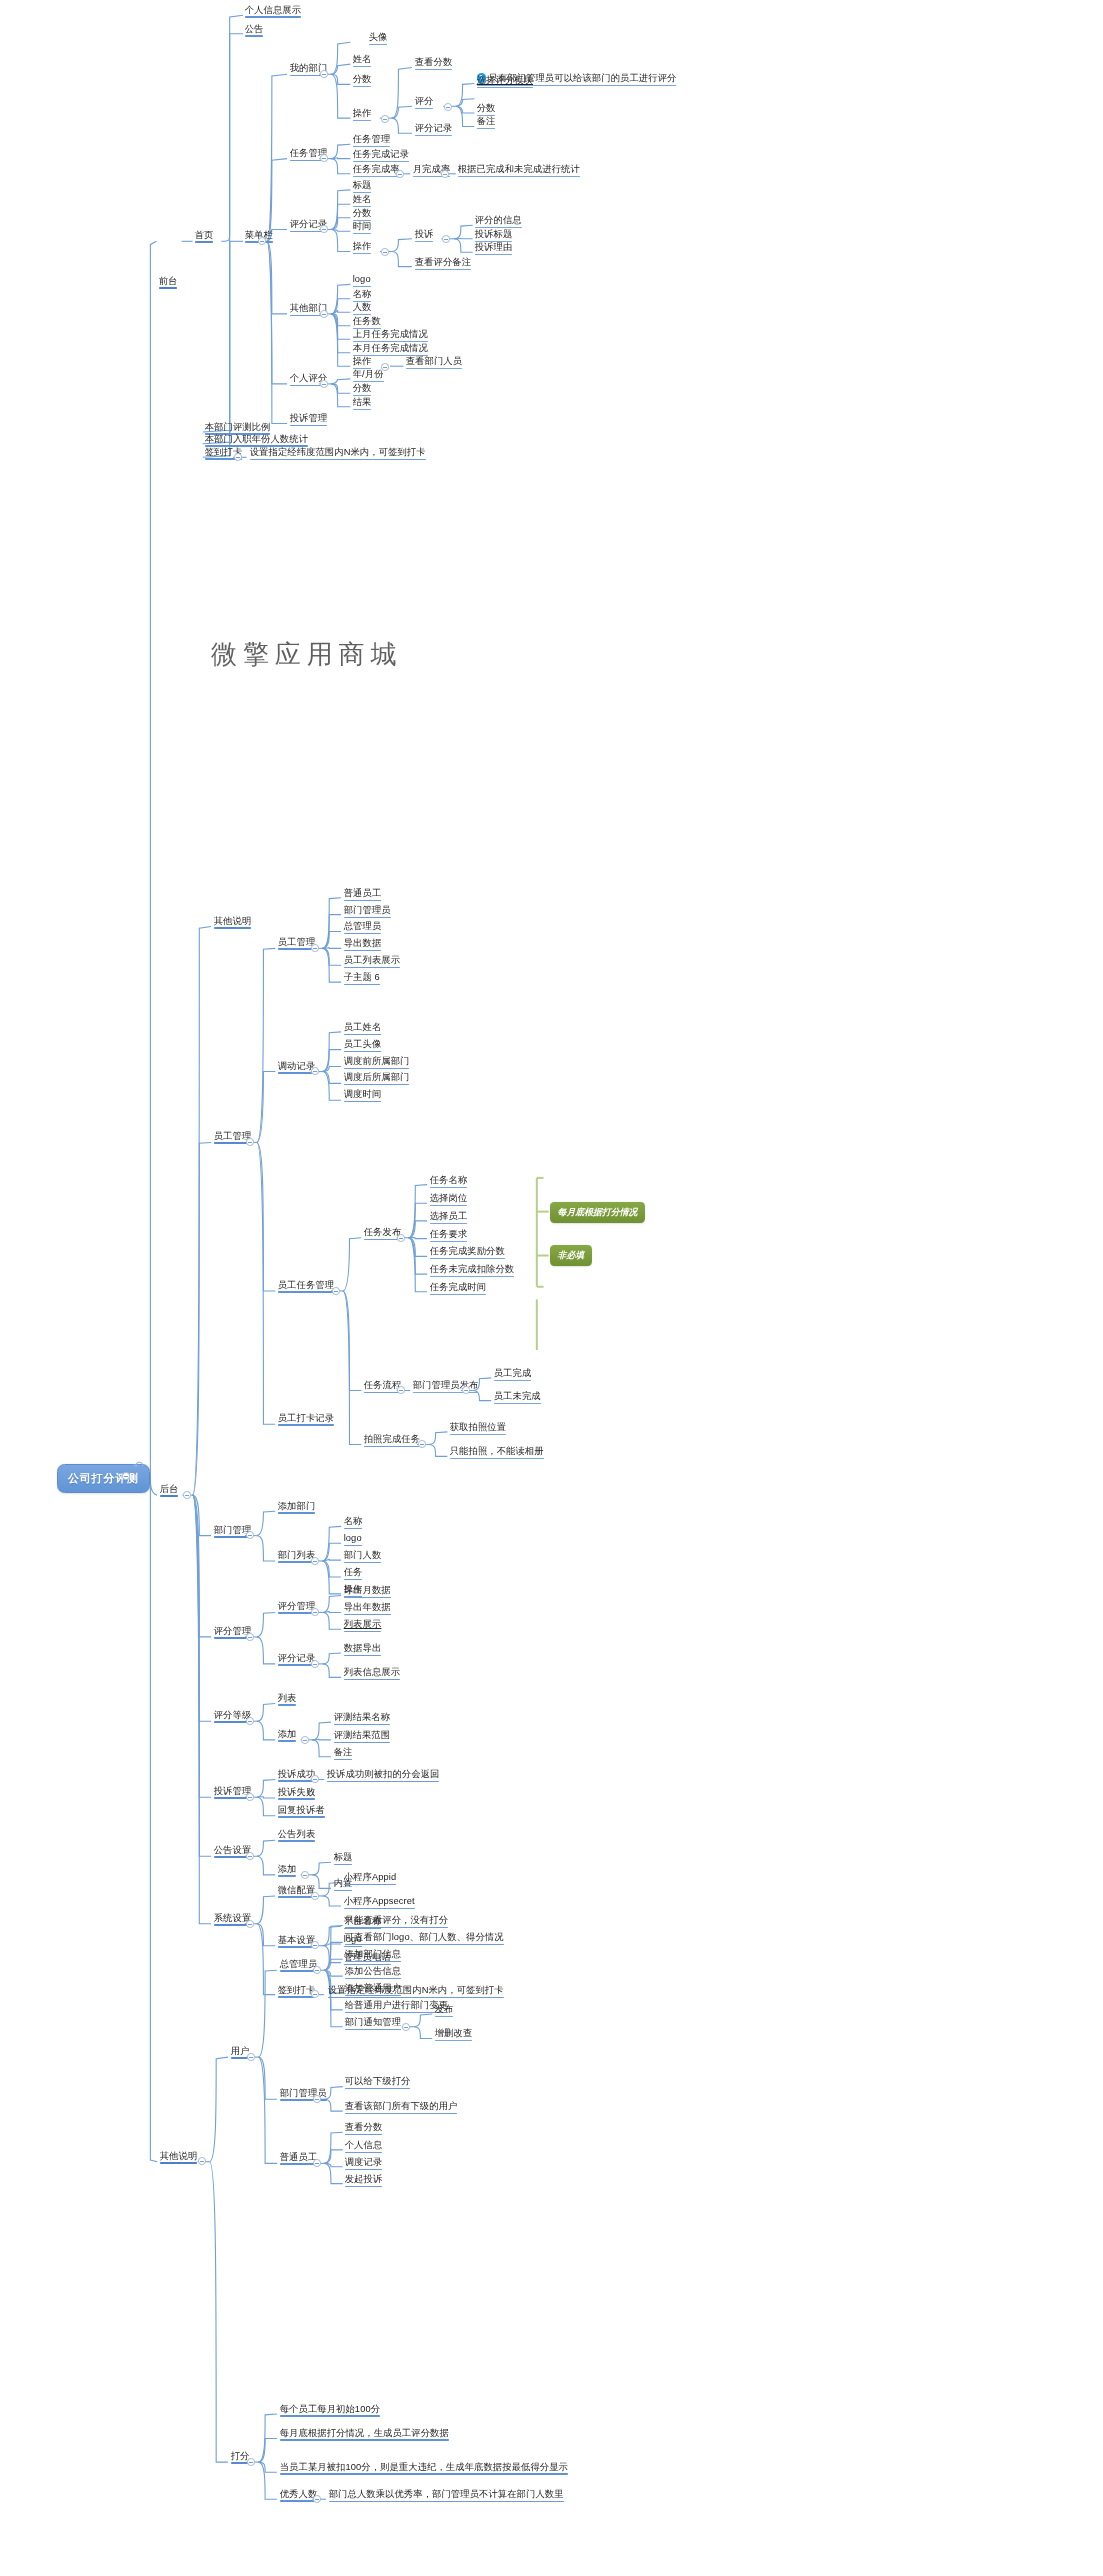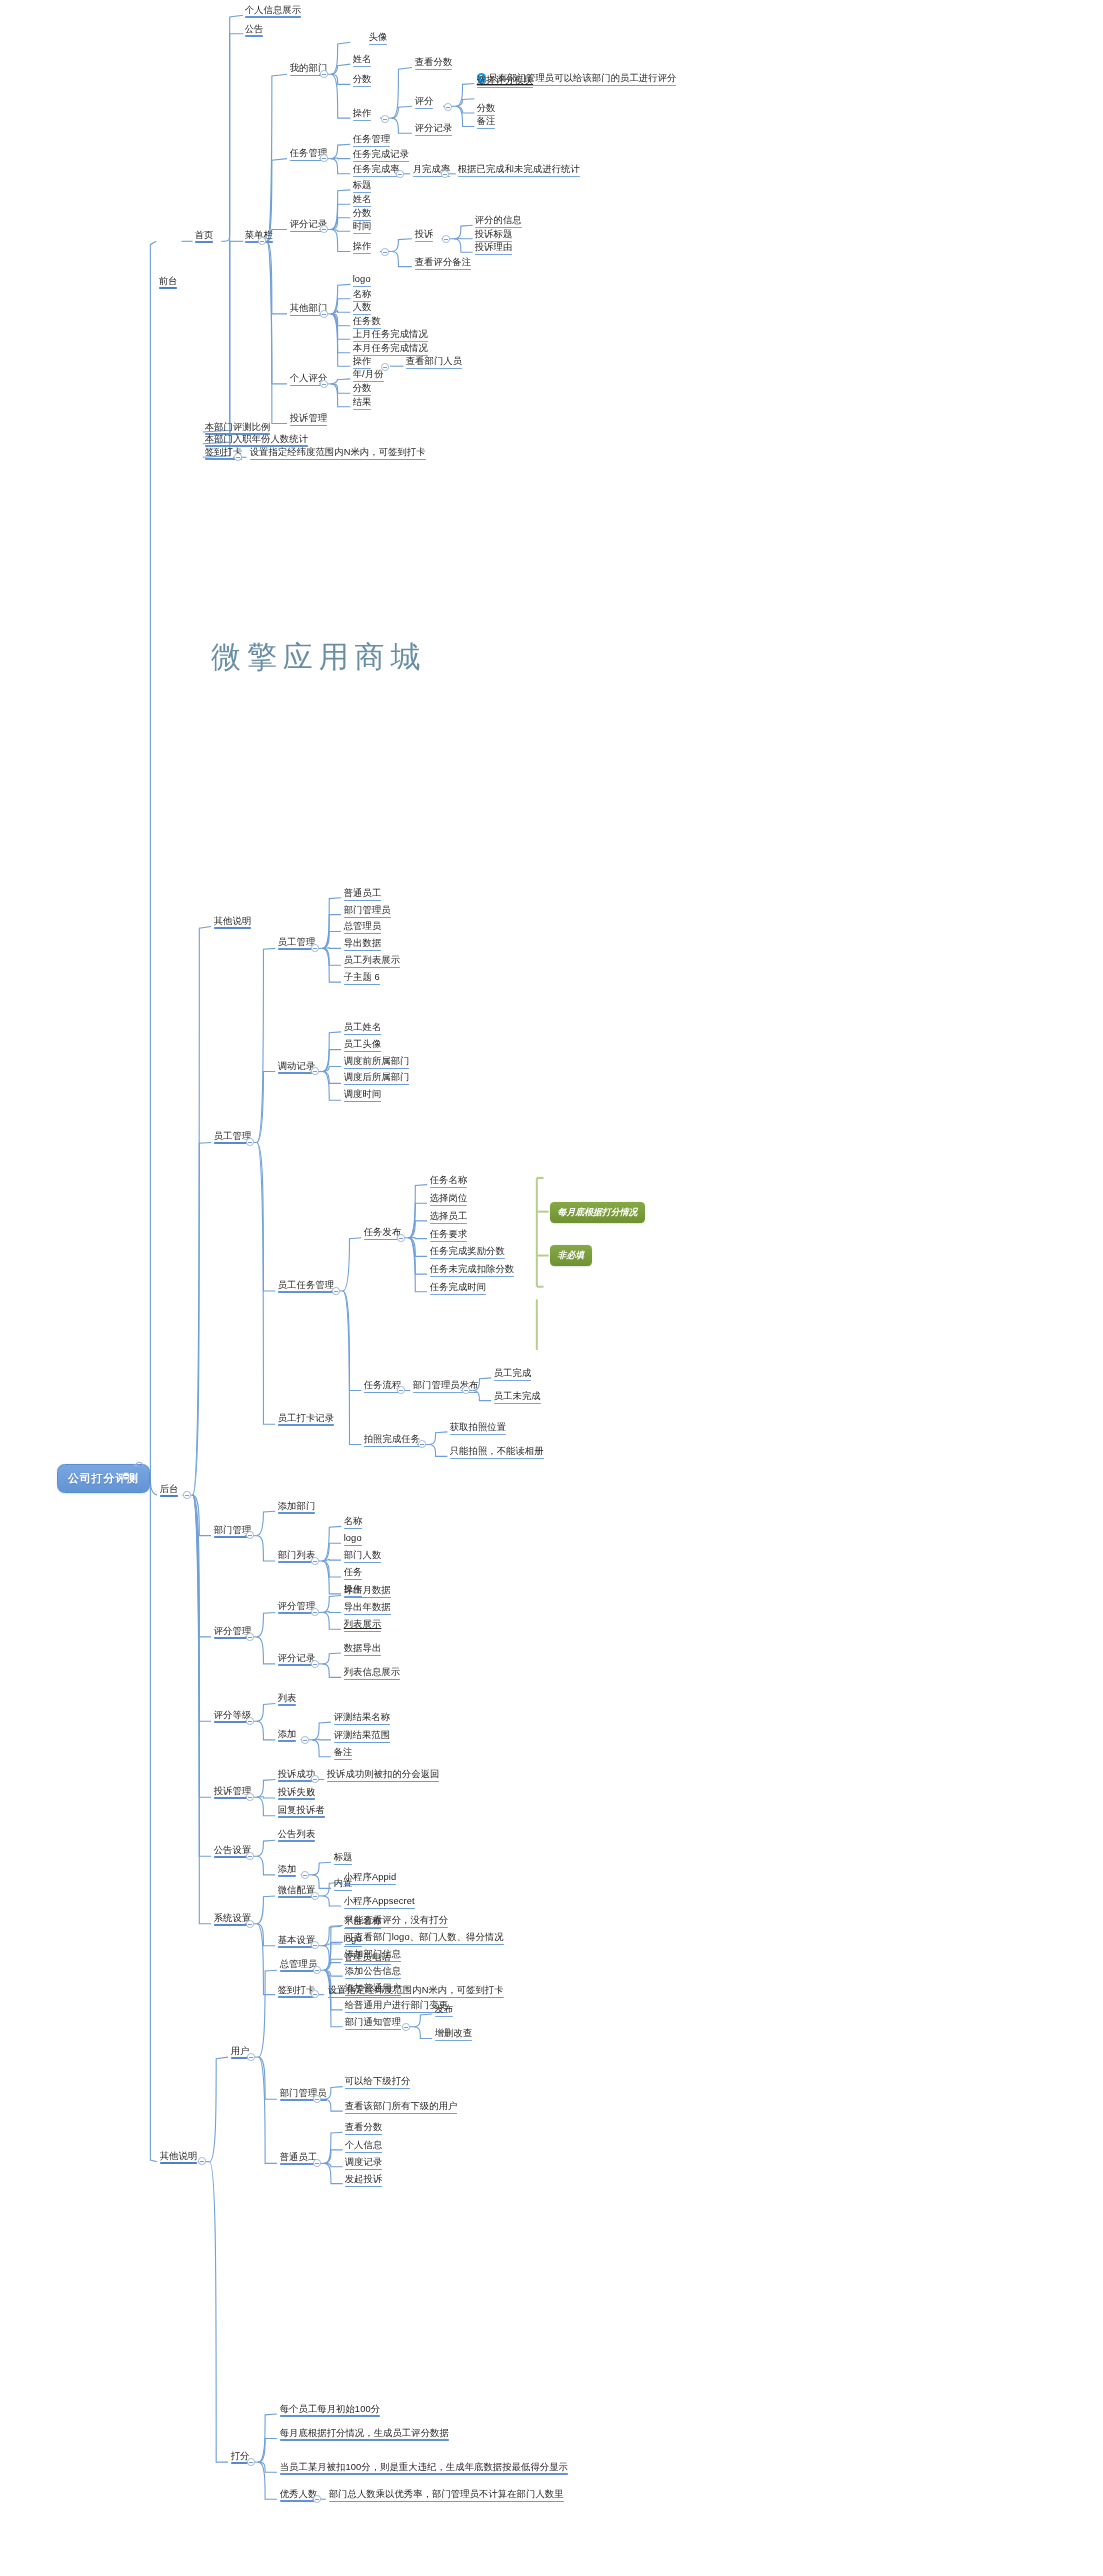--- a/index.html
+++ b/index.html
@@ -110,22 +110,22 @@
     padding:4.2px 7.6px;
     border-radius:4.2px;
     white-space:nowrap;
     box-shadow:0 0.8px 1.7px rgba(0,0,0,.12);
   }
   .callout::after{display:none;}
 
   
   .watermark{
     position:absolute;
-    font-size:30px;
-    color:#0c4a6e;
+    font-size:26px;
+    color:#000000;
     opacity:.62;
     letter-spacing:5.9px;
     white-space:nowrap;
     font-family:"DejaVu Sans",sans-serif;
     user-select:none;
   }
   
   .rotate-handle{
     position:absolute;
     color:#8fb4e0;

